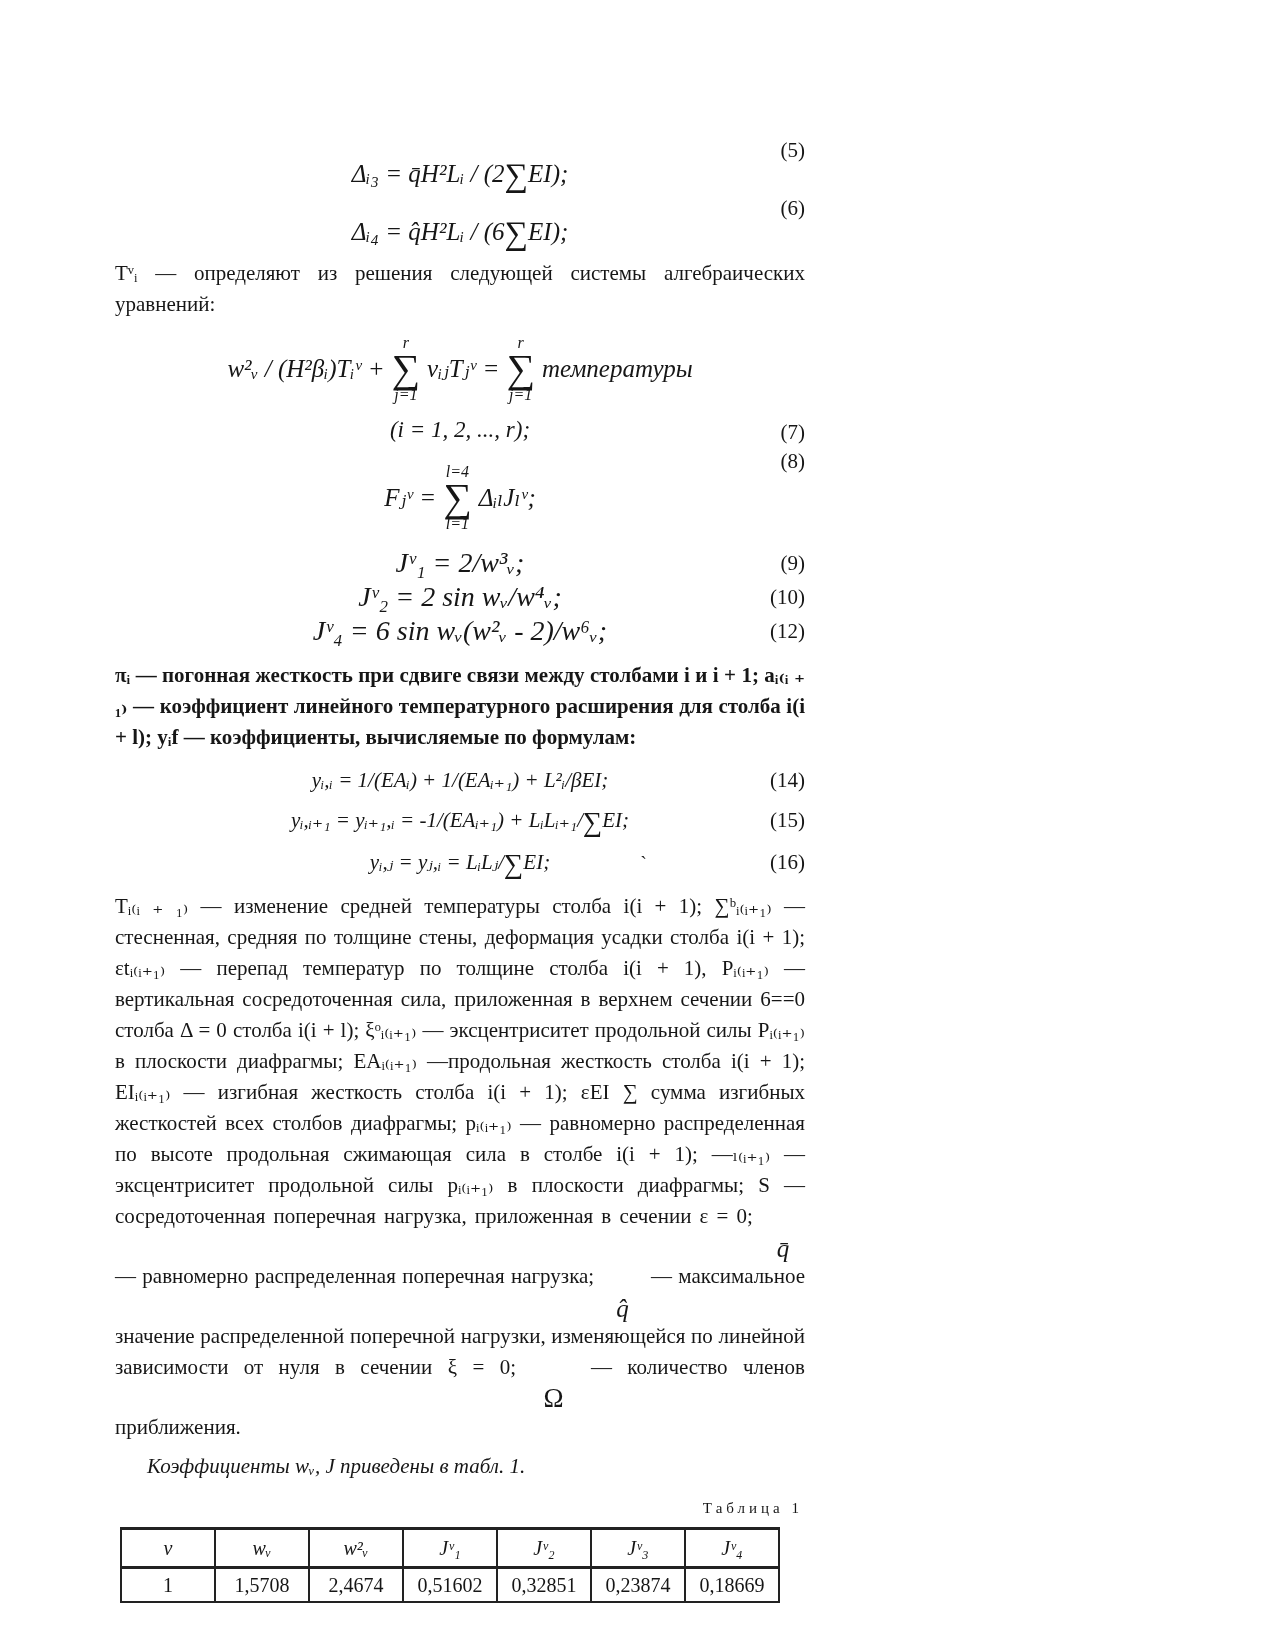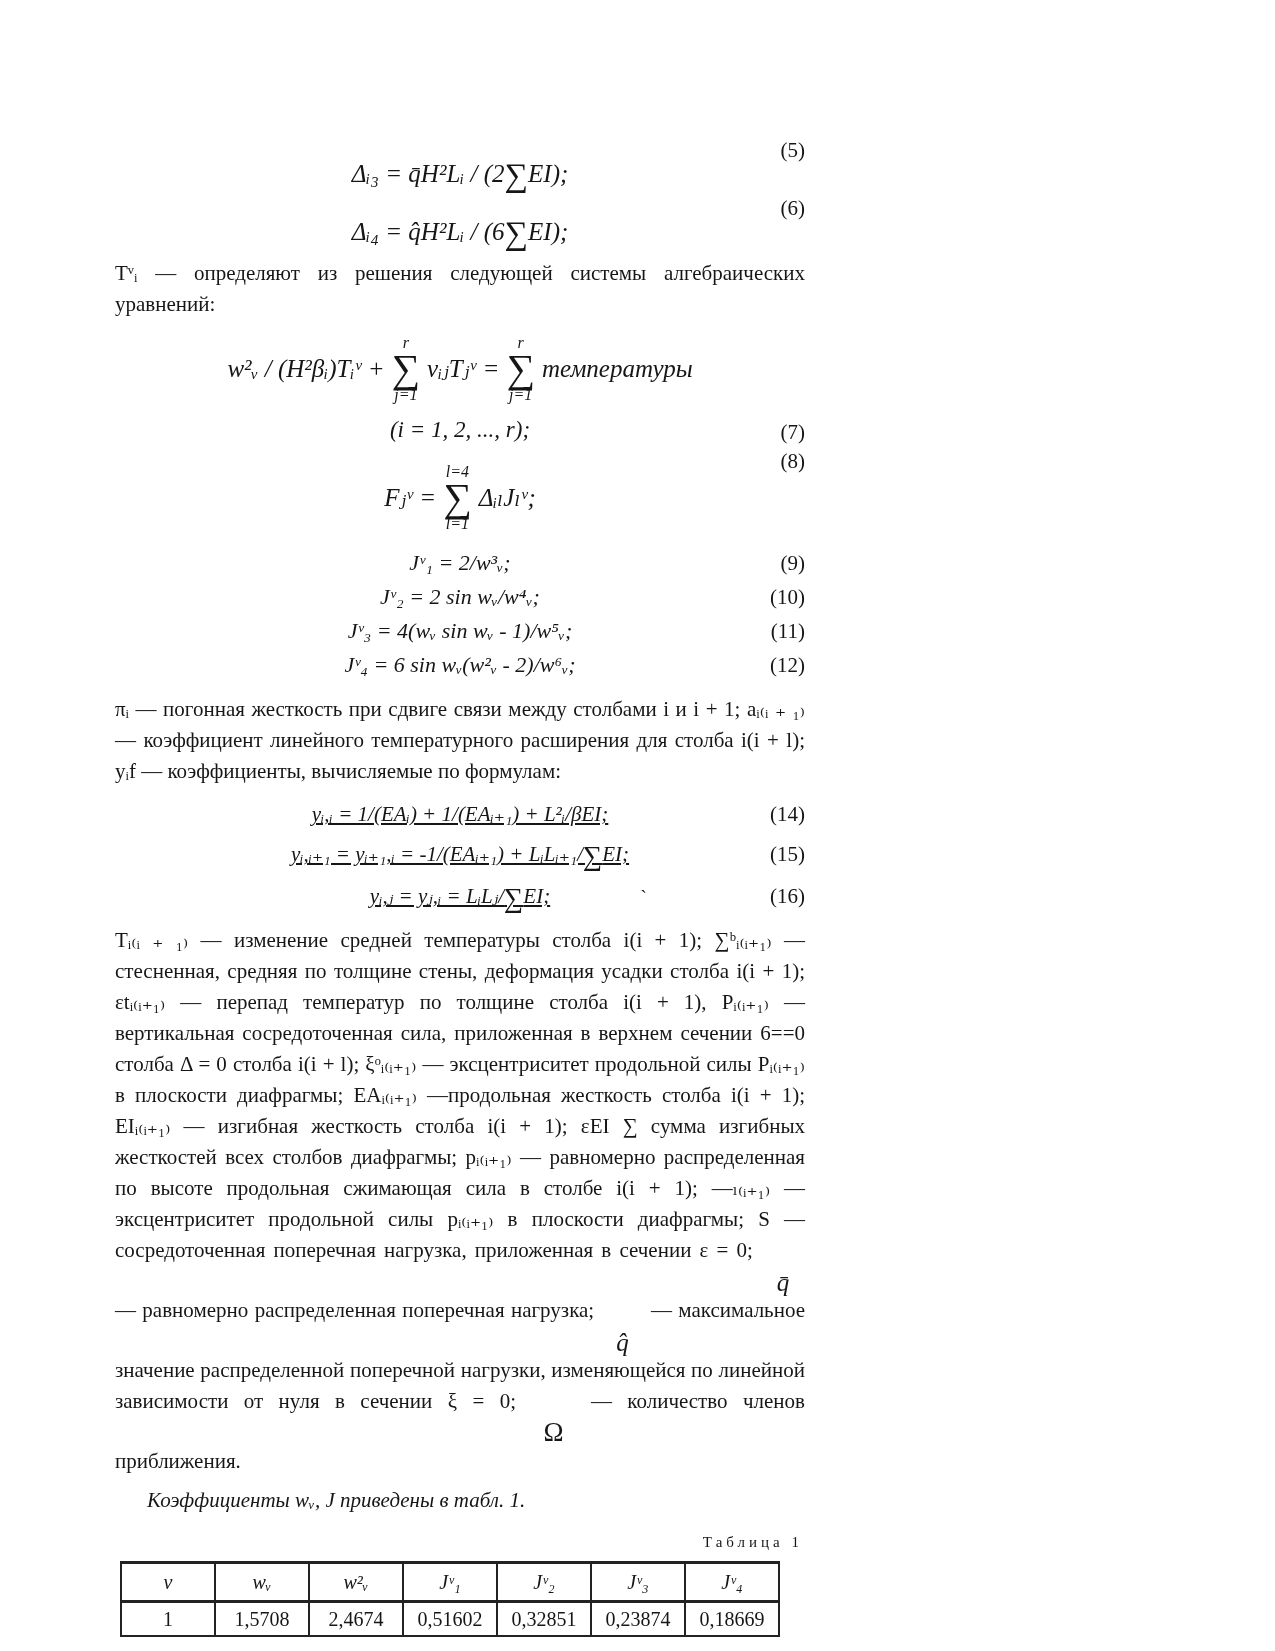--- a/index.html
+++ b/index.html
@@ -17,22 +17,22 @@
   .eq5 .eqbody,.eq6 .eqbody{padding-top:6px;}
 
   .eqflex{display:flex;justify-content:center;align-items:center;gap:7px;
           font-style:italic;font-size:25px;}
   .sumb{display:inline-flex;flex-direction:column;align-items:center;line-height:1;}
   .sumb .lim{font-size:16px;font-style:italic;line-height:1.1;}
   .sumb .sg{font-size:40px;font-style:normal;line-height:.85;}
 
   .eqcond{position:relative;text-align:center;font-style:italic;font-size:23px;margin-top:14px;height:30px;}
   .eqline{position:relative;text-align:center;height:34px;line-height:34px;}
-  .eqline .eqb{font-style:italic;font-size:22px;}
-  .eqline-sm .eqb{font-size:21px;text-decoration:underline;}
+  .eqline .eqb{font-style:italic;font-size:28px;}
+  .eqline-sm .eqb{font-size:21px;}
   .tick{position:absolute;right:158px;top:2px;font-size:20px;}
 
   
   .para{font-size:21px;line-height:31px;text-align:justify;}
   .indent{text-indent:32px;font-style:italic;}
 
   
   .drop{display:inline-block;width:44px;height:46px;vertical-align:-38px;position:relative;}
   .drop .g{position:absolute;bottom:0;left:0;right:0;text-align:center;
            font-size:25px;font-style:italic;line-height:1;}
@@ -102,30 +102,26 @@
     <div style="margin-top:14px;">
       <div class="eqline">
         <span class="eqb">Jᵛ₁ = 2/w³ᵥ;</span>
         <span class="eqnum-inline">(9)</span>
       </div>
       <div class="eqline">
         <span class="eqb">Jᵛ₂ = 2 sin wᵥ/w⁴ᵥ;</span>
         <span class="eqnum-inline">(10)</span>
       </div>
       <div class="eqline">
-        <span class="eqb">Jᵛ₃ = 4(wᵥ sin wᵥ - 1)/w⁵ᵥ;</span>
-        <span class="eqnum-inline">(11)</span>
-      </div>
-      <div class="eqline">
         <span class="eqb">Jᵛ₄ = 6 sin wᵥ(w²ᵥ - 2)/w⁶ᵥ;</span>
         <span class="eqnum-inline">(12)</span>
       </div>
     </div>
 
-    <div class="para" style="margin-top:12px;">πᵢ — погонная жесткость при сдвиге связи между столбами i и i + 1; aᵢ₍ᵢ ₊ ₁₎ — коэффициент линейного температурного расширения для столба i(i + l); yᵢf — коэффициенты, вычисляемые по формулам:</div>
+    <div class="para" style="margin-top:12px;font-weight:bold;">πᵢ — погонная жесткость при сдвиге связи между столбами i и i + 1; aᵢ₍ᵢ ₊ ₁₎ — коэффициент линейного температурного расширения для столба i(i + l); yᵢf — коэффициенты, вычисляемые по формулам:</div>
 
     <div style="margin-top:10px;">
       <div class="eqline eqline-sm" style="margin-bottom:6px;">
         <span class="eqb">yᵢ,ᵢ = 1/(EAᵢ) + 1/(EAᵢ₊₁) + L²ᵢ/βEI;</span>
         <span class="eqnum-inline">(14)</span>
       </div>
       <div class="eqline eqline-sm" style="margin-bottom:8px;text-align:center;">
         <span class="eqb"><span>yᵢ,ᵢ₊₁ = yᵢ₊₁,ᵢ = -1/(EAᵢ₊₁) + LᵢLᵢ₊₁/</span><span class="sigma-inline" style="font-size:27px;">∑</span><span>EI;</span></span>
         <span class="eqnum-inline">(15)</span>
       </div>

